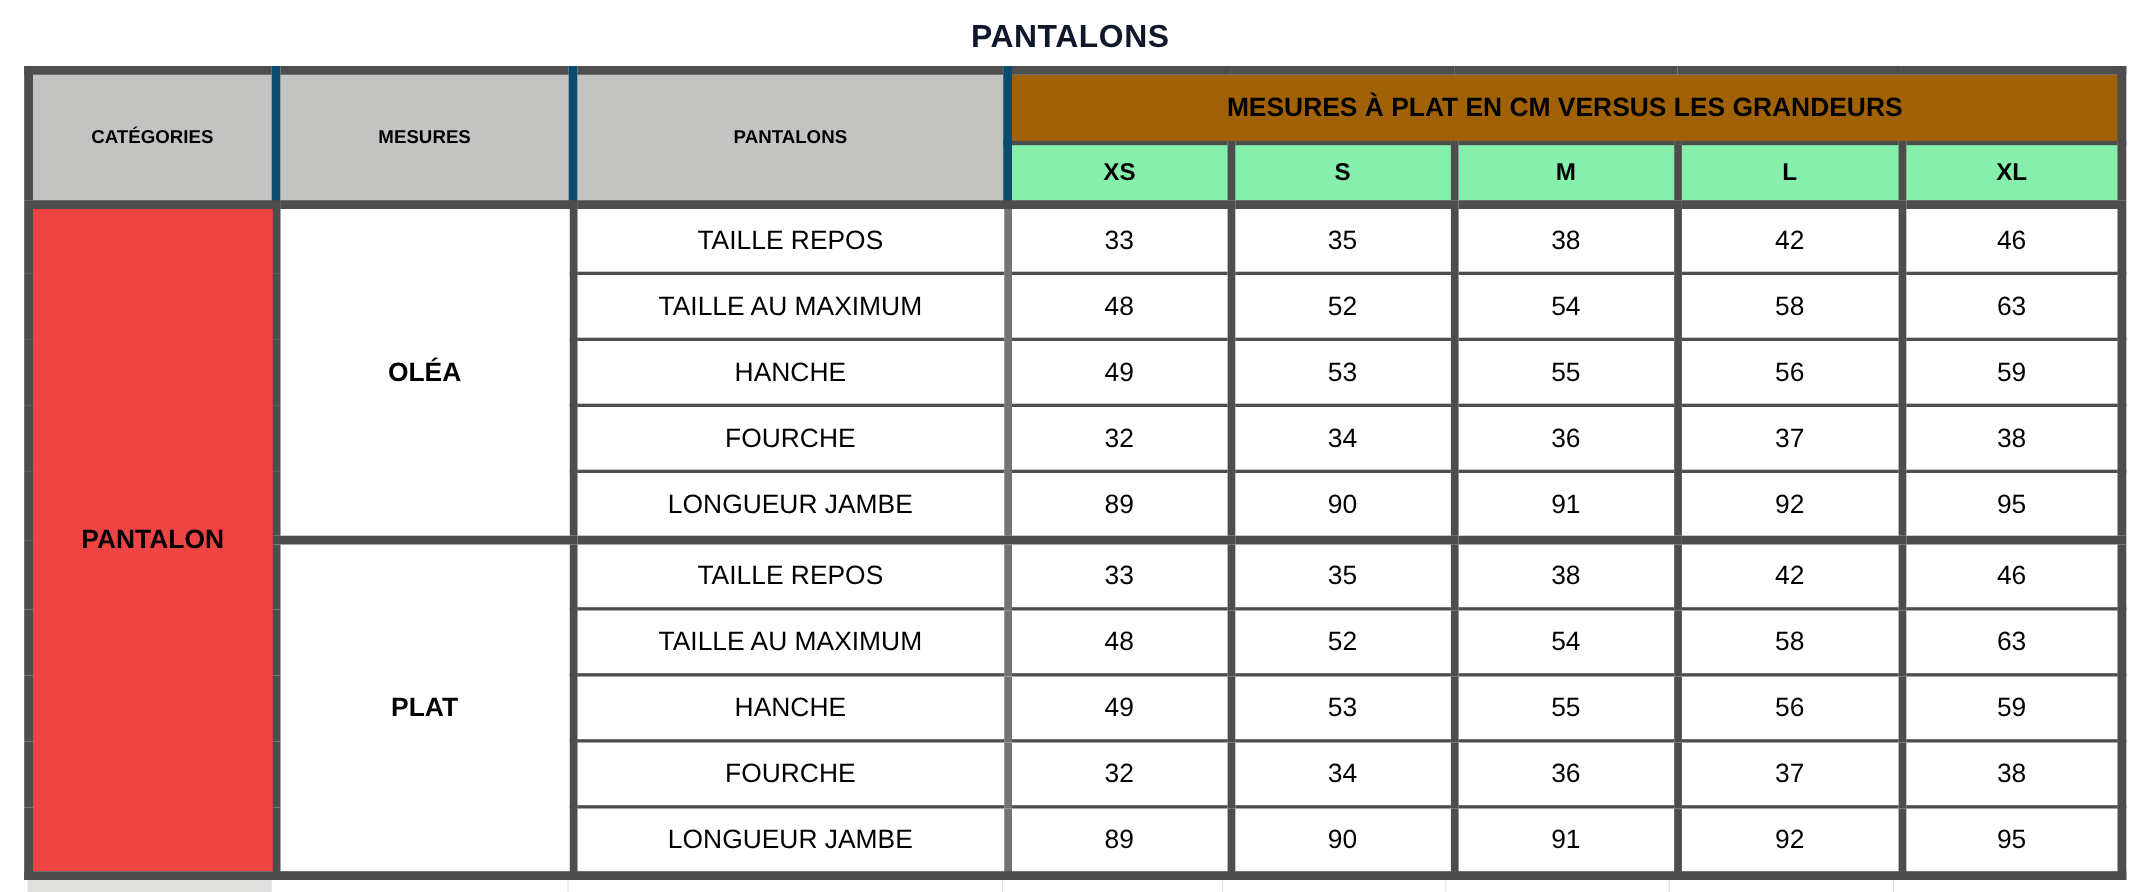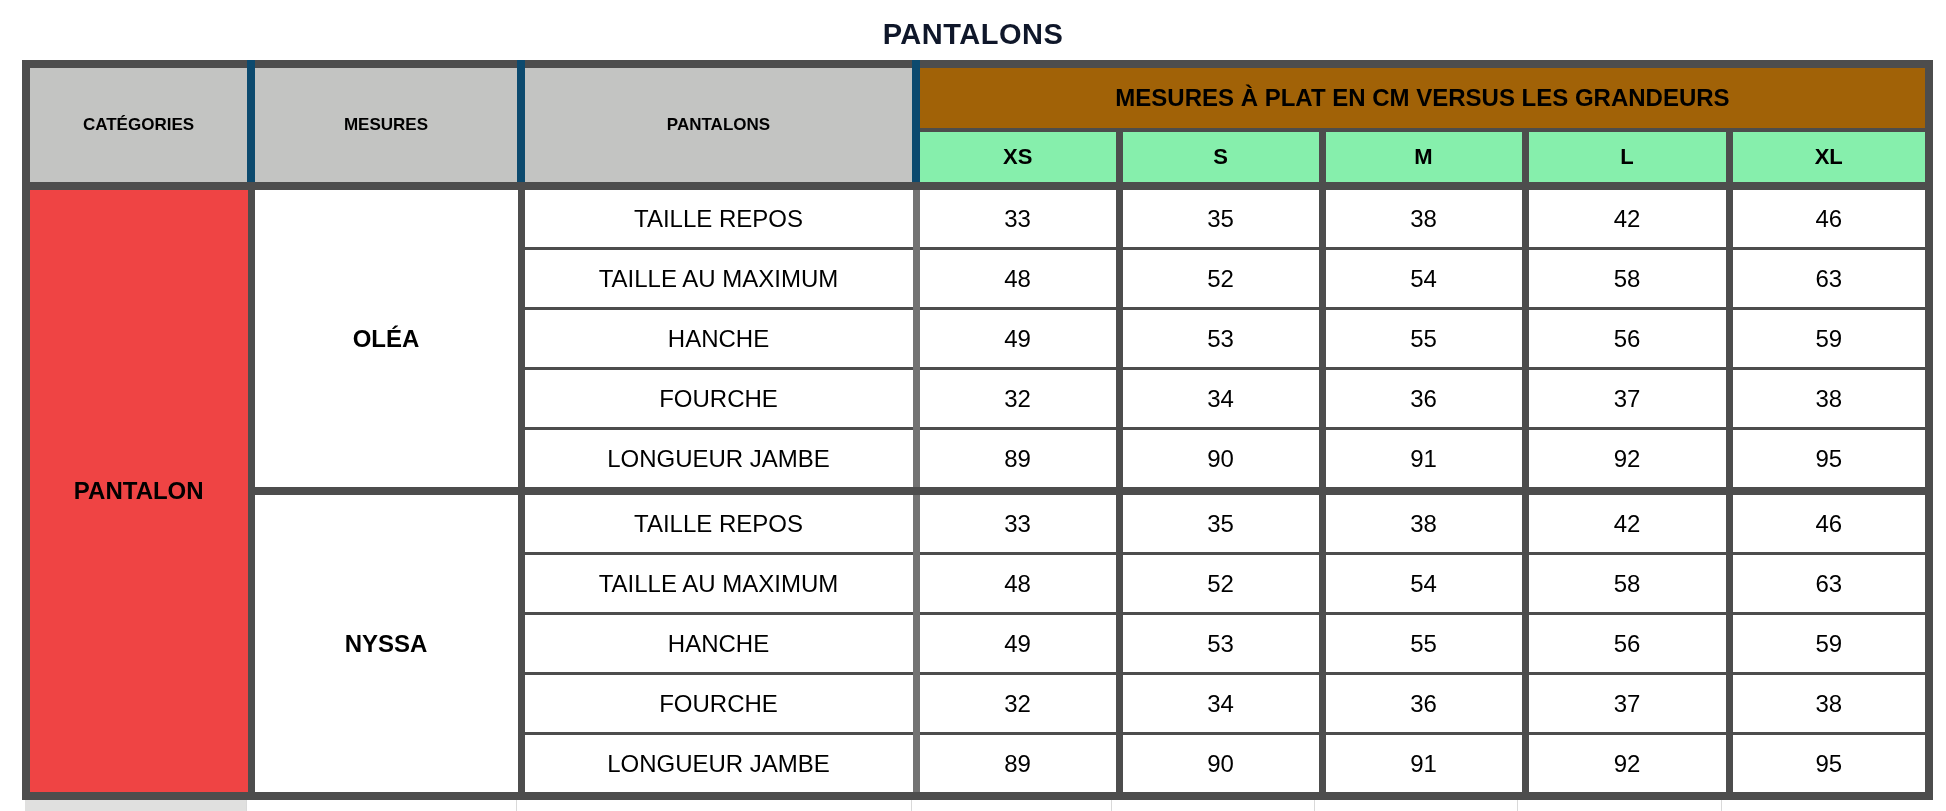--- a/index.html
+++ b/index.html
@@ -180,21 +180,21 @@
       </tr>
       <tr>
         <td class="endroit-cell">LONGUEUR JAMBE</td>
         <td class="val">89</td>
         <td class="val">90</td>
         <td class="val">91</td>
         <td class="val">92</td>
         <td class="val">95</td>
       </tr>
       <tr class="sec-start">
-        <td class="style-cell" rowspan="5">NYSSA</td>
+        <td class="style-cell" rowspan="5">PLAT</td>
         <td class="endroit-cell">TAILLE REPOS</td>
         <td class="val">33</td>
         <td class="val">35</td>
         <td class="val">38</td>
         <td class="val">42</td>
         <td class="val">46</td>
       </tr>
       <tr>
         <td class="endroit-cell">TAILLE AU MAXIMUM</td>
         <td class="val">48</td>

